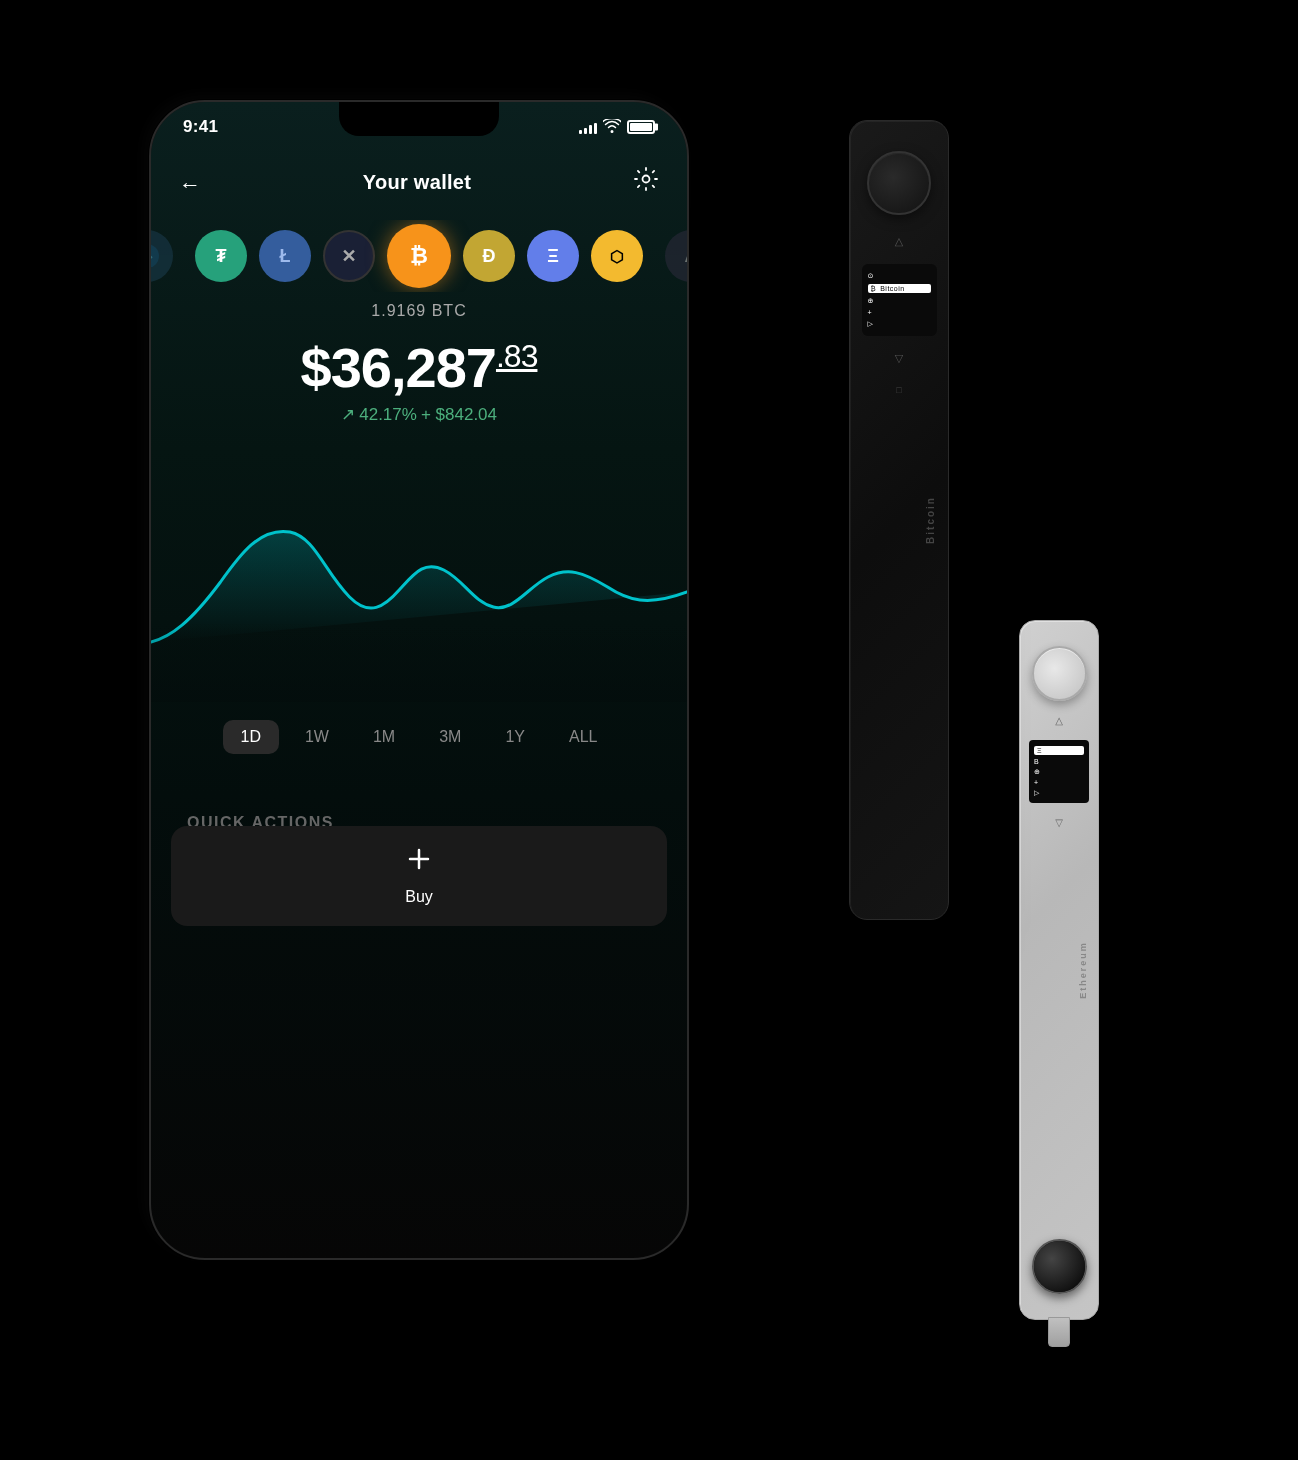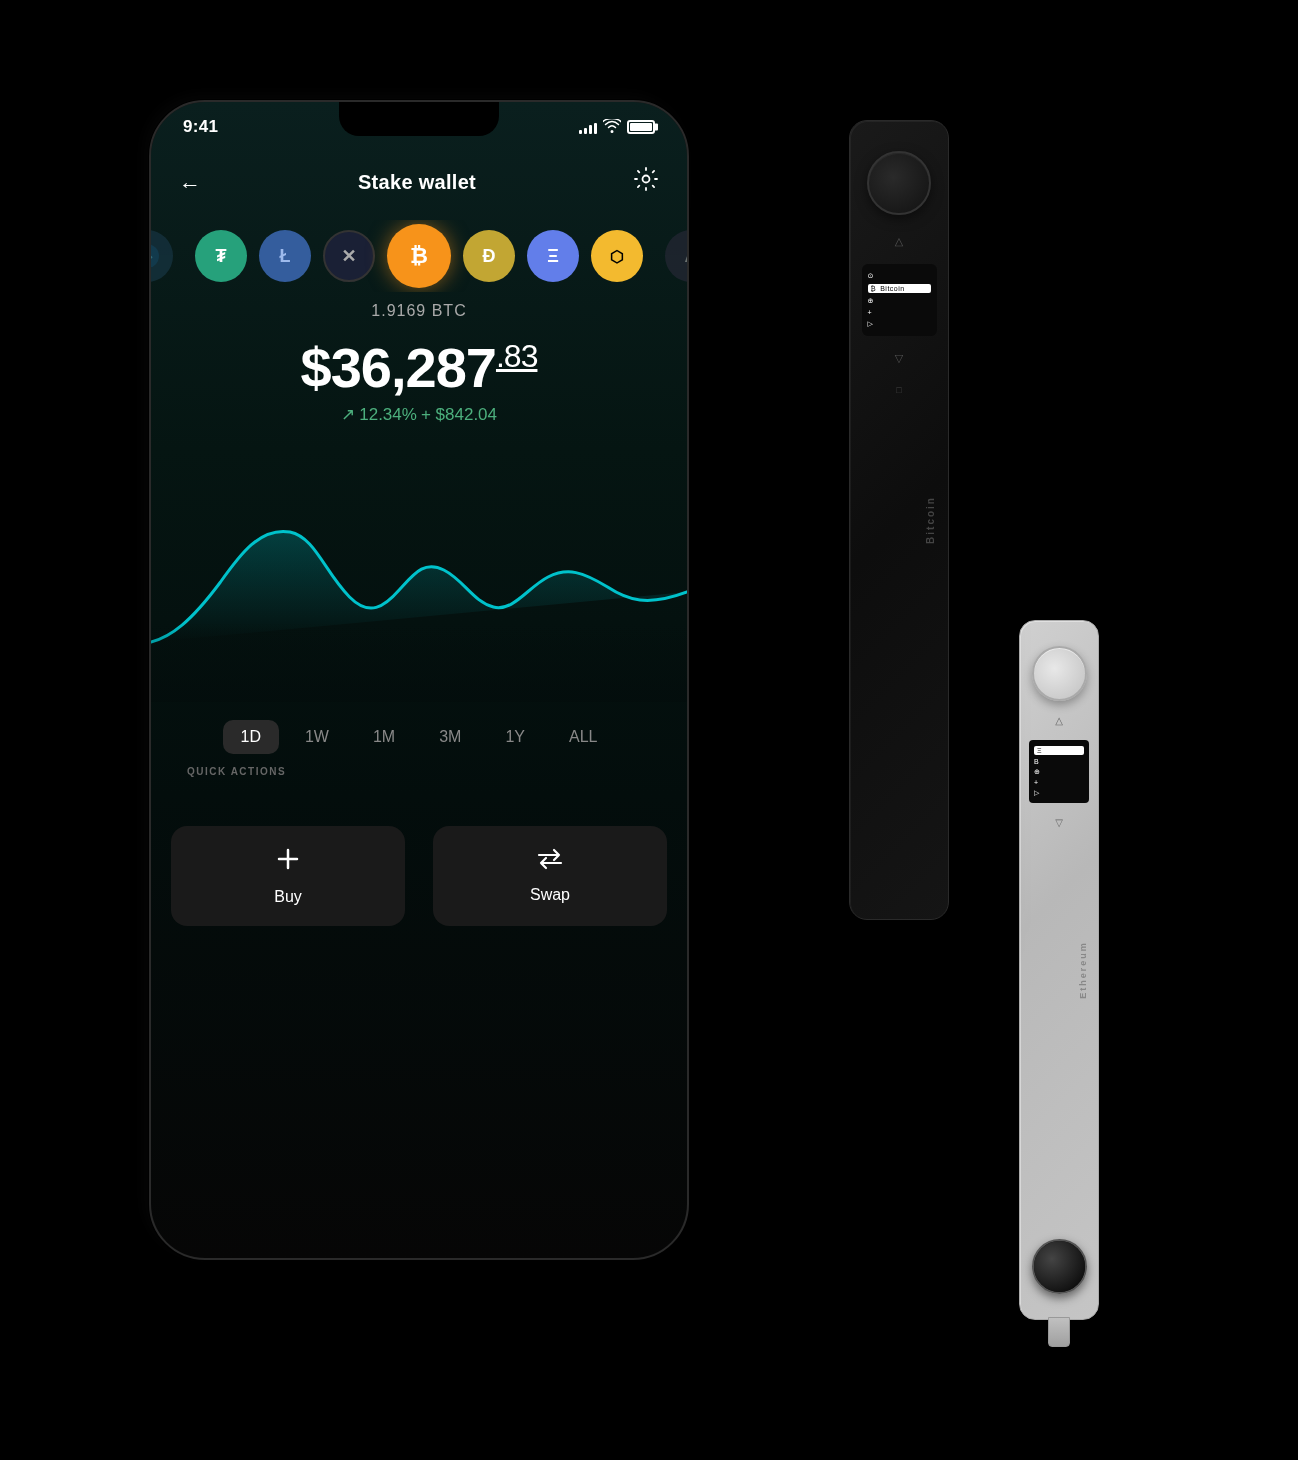--- a/index.html
+++ b/index.html
@@ -292,24 +292,24 @@
       background: transparent;
     }
     .time-btn.active {
       background: #2a2a2a;
       color: #fff;
     }
 
     
     .quick-actions-label {
       position: absolute;
-      top: 664px;
+      top: 712px;
       left: 36px;
       color: #666;
-      font-size: 10px;
+      font-size: 16px;
       font-weight: 600;
       letter-spacing: 1.5px;
       text-transform: uppercase;
     }
     .quick-actions-row {
       position: absolute;
       top: 724px;
       left: 20px;
       right: 20px;
       display: flex;
@@ -559,21 +559,21 @@
             </svg>
           </span>
           <div class="battery-icon">
             <div class="battery-fill"></div>
           </div>
         </div>
       </div>
 
       <div class="header">
         <span class="back-arrow">←</span>
-        <span class="wallet-title">Stake wallet</span>
+        <span class="wallet-title">Your wallet</span>
         <span class="settings-icon">
           <svg width="26" height="26" viewBox="0 0 26 26" fill="none">
             <circle cx="13" cy="13" r="3.5" stroke="white" stroke-width="1.8"></circle>
             <path d="M13 2v2M13 22v2M2 13h2M22 13h2M4.9 4.9l1.4 1.4M19.7 19.7l1.4 1.4M4.9 21.1l1.4-1.4M19.7 6.3l1.4-1.4" stroke="white" stroke-width="1.8" stroke-linecap="round"></path>
           </svg>
         </span>
       </div>
 
       <div class="coin-row">
 
@@ -601,21 +601,21 @@
         <div class="coin-circle" style="background: #2a2a3a; color: #aaa; opacity:0.6; transform: translateX(10px);">A</div>
       </div>
 
       <div class="balance-section">
         <div class="balance-label">1.9169 BTC</div>
         <div class="balance-amount">
           <span>$36,287</span><span class="cents">.83</span>
         </div>
         <div class="balance-change">
           <span>↗</span>
-          <span>12.34%</span>
+          <span>42.17%</span>
           <span>+ $842.04</span>
         </div>
       </div>
 
       <div class="chart-area">
         <svg class="chart-svg" viewBox="0 0 540 260" preserveAspectRatio="none">
           <defs>
             <linearGradient id="chartGrad" x1="0" y1="0" x2="0" y2="1">
               <stop offset="0%" stop-color="#00c2cb" stop-opacity="0.25"></stop>
               <stop offset="100%" stop-color="#00c2cb" stop-opacity="0"></stop>
@@ -641,29 +641,20 @@
       <div class="quick-actions-row">
         <button class="action-btn">
           <span class="action-icon">
             <svg width="26" height="26" viewBox="0 0 26 26" fill="none">
               <line x1="13" y1="4" x2="13" y2="22" stroke="white" stroke-width="2.5" stroke-linecap="round"></line>
               <line x1="4" y1="13" x2="22" y2="13" stroke="white" stroke-width="2.5" stroke-linecap="round"></line>
             </svg>
           </span>
           <span class="action-label">Buy</span>
         </button>
-        <button class="action-btn">
-          <span class="action-icon">
-            <svg width="26" height="22" viewBox="0 0 26 22" fill="none">
-              <path d="M2 7h20M17 2l5 5-5 5" stroke="white" stroke-width="2.2" stroke-linecap="round" stroke-linejoin="round"></path>
-              <path d="M24 15H4M9 10l-5 5 5 5" stroke="white" stroke-width="2.2" stroke-linecap="round" stroke-linejoin="round"></path>
-            </svg>
-          </span>
-          <span class="action-label">Swap</span>
-        </button>
       </div>
 
 
     </div>
   </div>
 
   <div class="ledger-nano-x">
     <div class="ledger-button-top"></div>
 
     <div style="color:#555; font-size:11px; margin-top:4px;">△</div>

